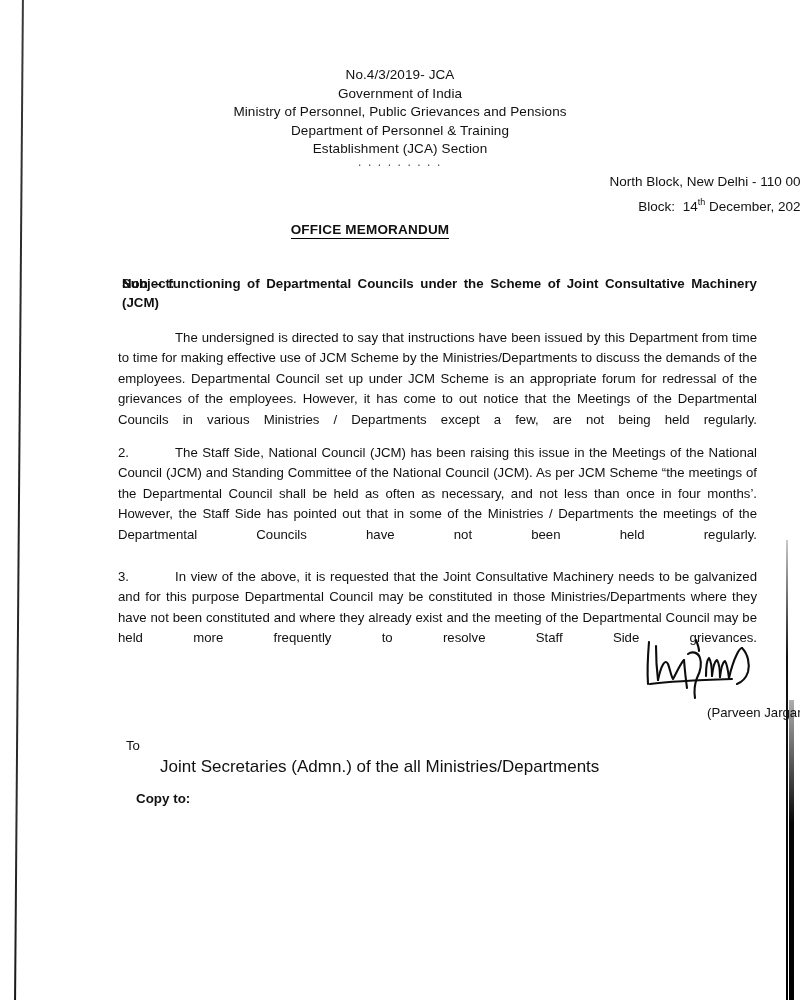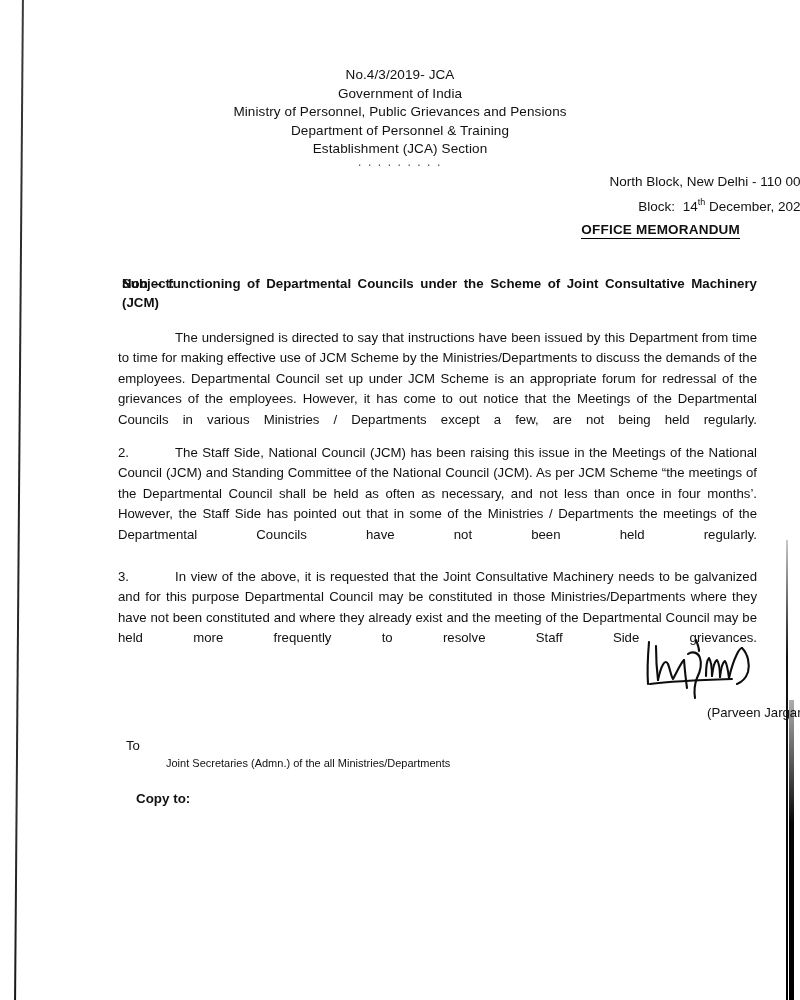--- a/index.html
+++ b/index.html
@@ -91,21 +91,21 @@
     line-height: 20px;
   }
   .addr-block .aline { display: block; white-space: nowrap; margin-left: 36px; }
   .addr-block sup { font-size: 9px; vertical-align: super; }
 
   .om-title {
     position: absolute;
     left: 0;
     top: 222px;
     width: 740px;
-    text-align: right;
+    text-align: center;
     font-size: 13.5px;
     font-weight: bold;
     letter-spacing: 0.2px;
   }
   .om-title span {
     border-bottom: 1.6px solid #000;
     padding-bottom: 1px;
   }
 
   .subject {
@@ -188,23 +188,23 @@
   }
 
   .to-label {
     position: absolute;
     left: 126px;
     top: 738px;
     font-size: 13.2px;
   }
   .to-body {
     position: absolute;
-    left: 166px;
+    left: 160px;
     top: 757px;
-    font-size: 11px;
+    font-size: 17px;
     white-space: nowrap;
   }
 
   .copy-label {
     position: absolute;
     left: 136px;
     top: 791px;
     font-size: 13.4px;
     font-weight: bold;
   }

